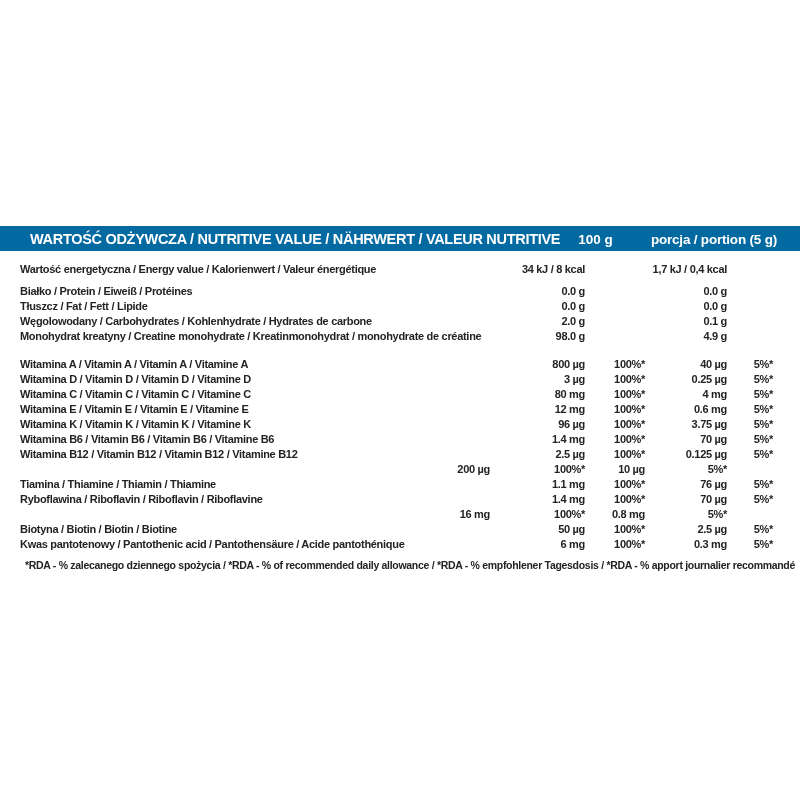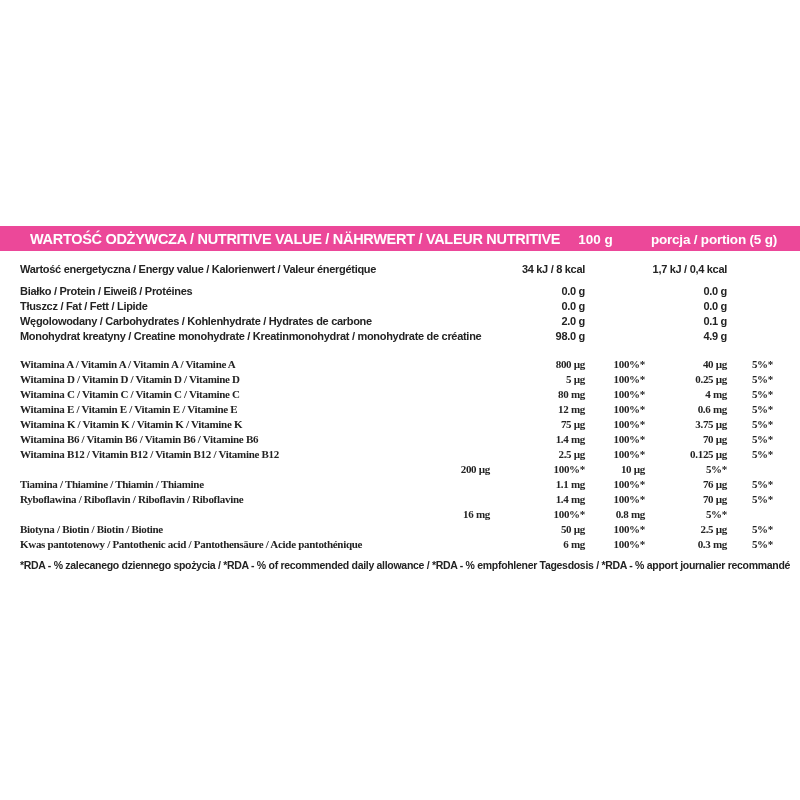--- a/index.html
+++ b/index.html
@@ -11,21 +11,21 @@
     font-family: "Liberation Sans", sans-serif;
     color: #232323;
     overflow: hidden;
   }
   .sheet { position: absolute; top: 226px; left: 0; width: 800px; }
 
   
   .bar {
     position: relative;
     height: 25px;
-    background: #ec4899;
+    background: #0369a1;
     color: #ffffff;
     font-weight: bold;
   }
   .bar span {
     position: absolute;
     top: 50%;
     transform: translateY(-50%);
     white-space: nowrap;
   }
   .bar-title   { left: 30px;  font-size: 14.5px; letter-spacing: -0.3px; }
@@ -40,28 +40,29 @@
     height: 15px;
     line-height: 15px;
     font-size: 11px;
     font-weight: bold;
     letter-spacing: -0.3px;
     white-space: nowrap;
   }
   .row .num { text-align: right; }
   .energy   { margin-top: 11px; }
   .macros   { margin-top: 7px;  }
-  .vitamins { margin-top: 13px; font-family: Liberation Serif, serif; }
+  .vitamins { margin-top: 13px; }
   .footnote {
     margin-top: 7px;
     padding-left: 20px;
     font-size: 10.5px;
     font-weight: bold;
     letter-spacing: -0.3px;
     white-space: nowrap;
+    text-align: center;
   }
 </style>
 </head>
 <body>
 
 <div class="canvas">
   <div class="sheet">
 
     <div class="bar">
       <span class="bar-title">WARTOŚĆ ODŻYWCZA / NUTRITIVE VALUE / NÄHRWERT / VALEUR NUTRITIVE</span>
@@ -117,21 +118,21 @@
       <div class="row">
         <span>Witamina A / Vitamin A / Vitamin A / Vitamine A</span>
         <span class="num">800 µg</span>
         <span class="num">100%*</span>
         <span class="num">40 µg</span>
         <span class="num">5%*</span>
         <span></span>
       </div>
       <div class="row">
         <span>Witamina D / Vitamin D / Vitamin D / Vitamine D</span>
-        <span class="num">5 µg</span>
+        <span class="num">3 µg</span>
         <span class="num">100%*</span>
         <span class="num">0.25 µg</span>
         <span class="num">5%*</span>
         <span></span>
       </div>
       <div class="row">
         <span>Witamina C / Vitamin C / Vitamin C / Vitamine C</span>
         <span class="num">80 mg</span>
         <span class="num">100%*</span>
         <span class="num">4 mg</span>
@@ -141,21 +142,21 @@
       <div class="row">
         <span>Witamina E / Vitamin E / Vitamin E / Vitamine E</span>
         <span class="num">12 mg</span>
         <span class="num">100%*</span>
         <span class="num">0.6 mg</span>
         <span class="num">5%*</span>
         <span></span>
       </div>
       <div class="row">
         <span>Witamina K / Vitamin K / Vitamin K / Vitamine K</span>
-        <span class="num">75 µg</span>
+        <span class="num">96 µg</span>
         <span class="num">100%*</span>
         <span class="num">3.75 µg</span>
         <span class="num">5%*</span>
         <span></span>
       </div>
       <div class="row">
         <span>Witamina B6 / Vitamin B6 / Vitamin B6 / Vitamine B6</span>
         <span class="num">1.4 mg</span>
         <span class="num">100%*</span>
         <span class="num">70 µg</span>

